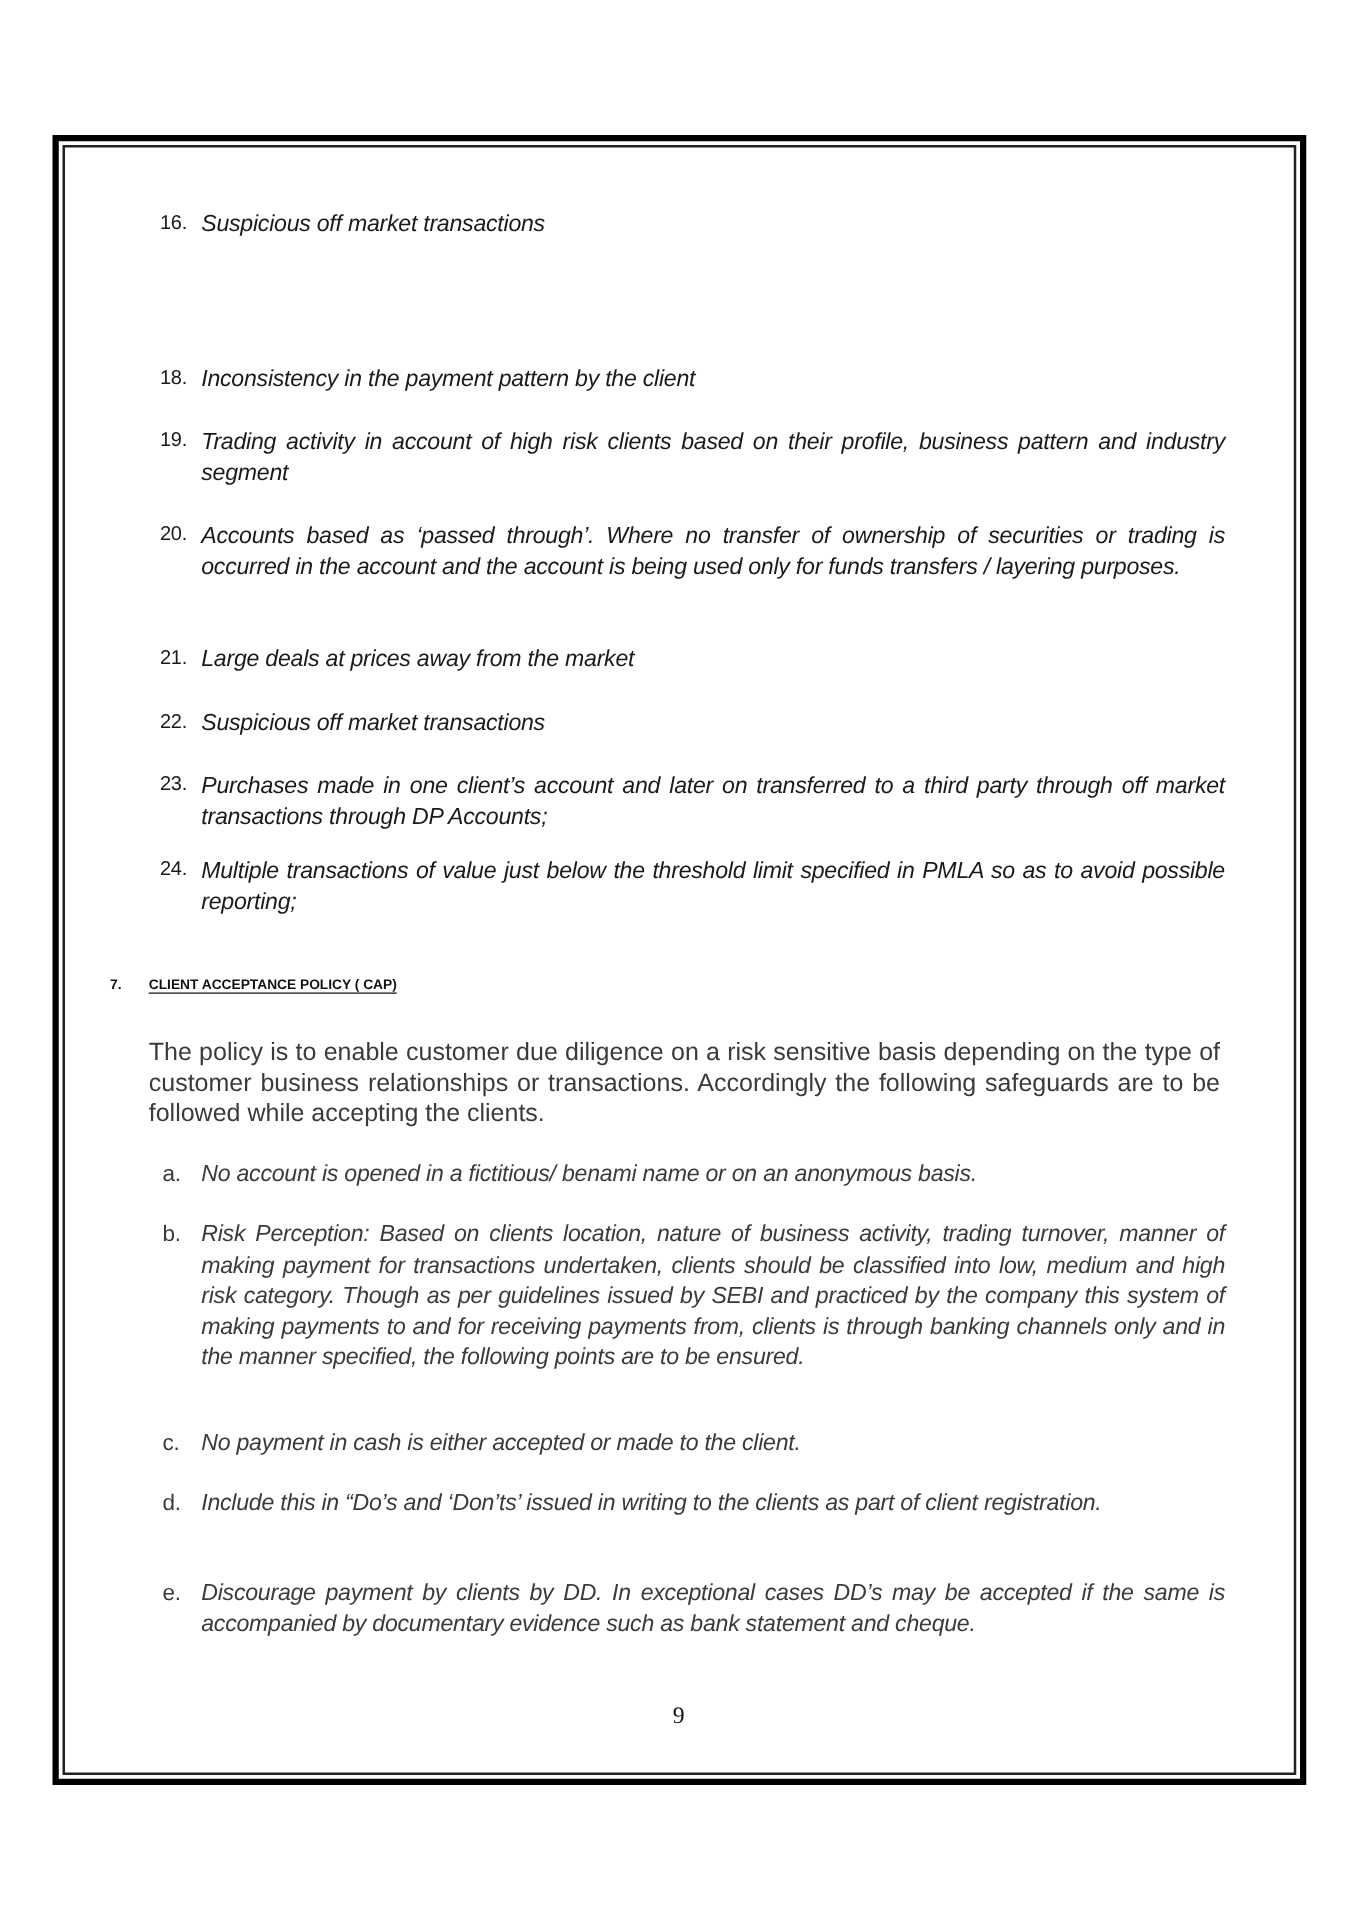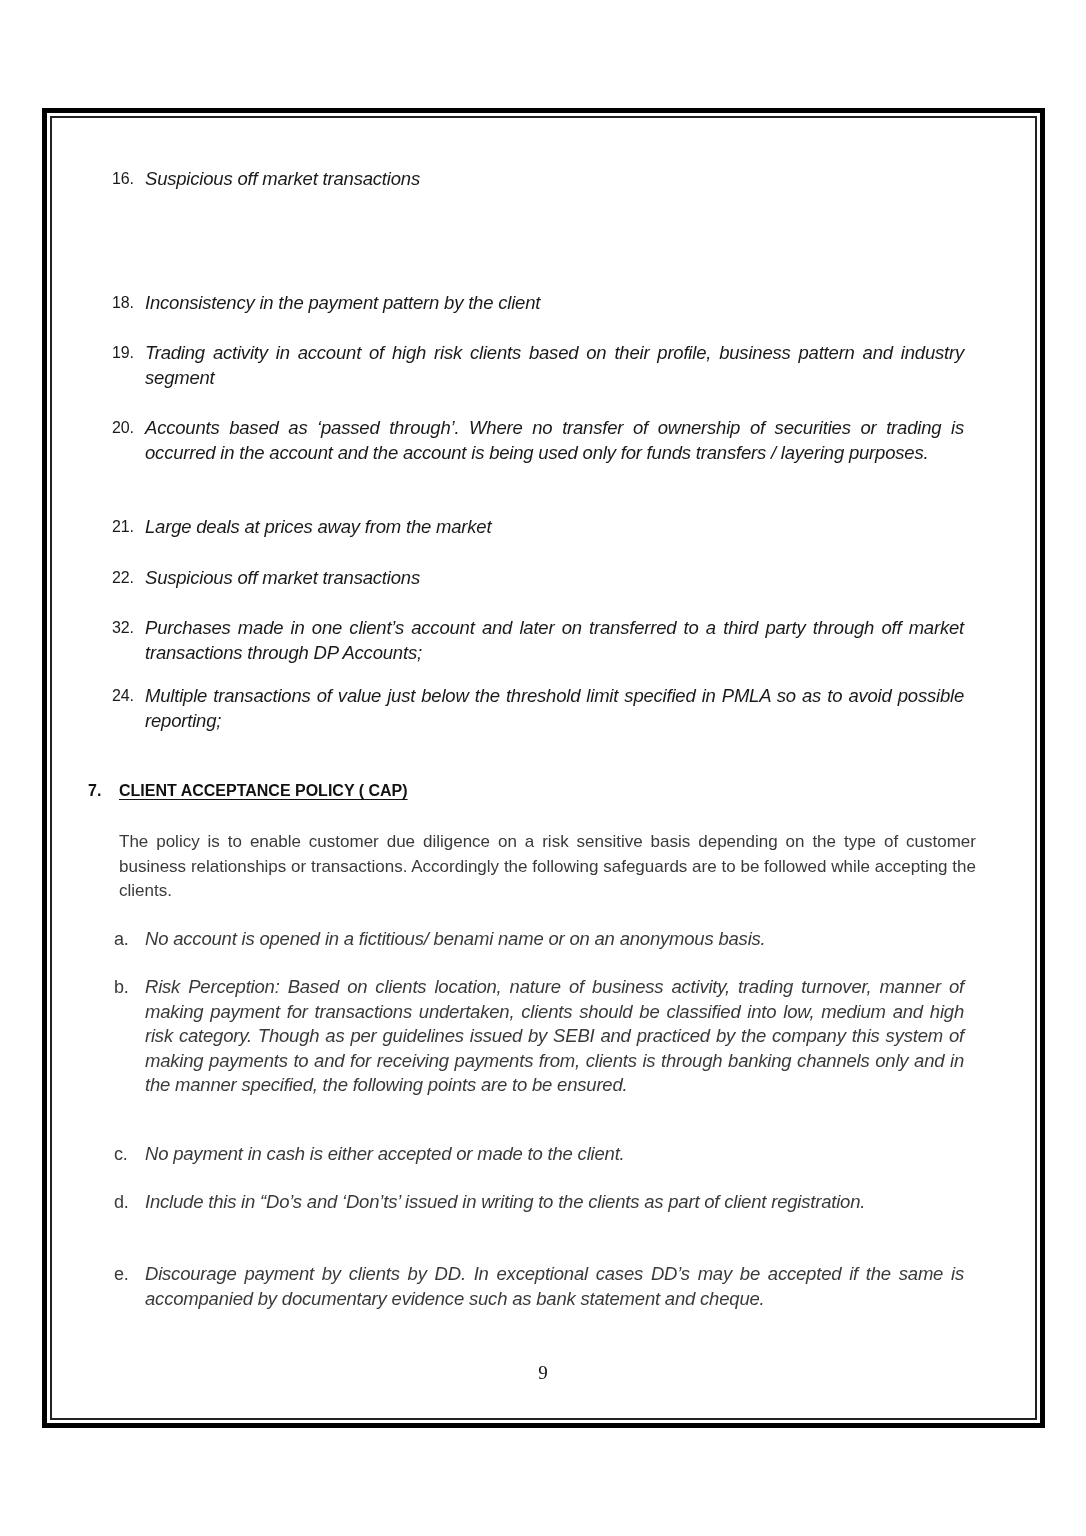--- a/index.html
+++ b/index.html
@@ -10,37 +10,37 @@
     }
     .frame-inner {
       position: absolute; left: 50px; top: 116px; width: 987px; height: 1304px;
       box-sizing: border-box; border: 2px solid #222;
     }
     .content {
       position: absolute; left: 0; top: 0; width: 1086px; height: 1536px;
       font-family: "Liberation Sans", sans-serif; color: #1a1a1a;
     }
     .item {
-      position: absolute; left: 112px; width: 852px; font-size: 18.5px; line-height: 24.5px;
+      position: absolute; left: 128px; width: 852px; font-size: 18.5px; line-height: 24.5px;
       letter-spacing: -0.2px;
     }
     .item .num { position: absolute; left: 0; top: 0; font-size: 16px; }
     .item .txt { display: block; margin-left: 33px; text-align: justify; }
     .item .txt.last { text-align-last: left; font-style: italic; }
     .policy { color: #3a3a3a; }
     .policy .txt { margin-left: 33px; }
     .policy .num { font-size: 18px; left: 2px; }
     .heading {
-      position: absolute; left: 88px; top: 782px; font-weight: bold; font-size: 16px;
+      position: absolute; left: 88px; top: 782px; font-weight: bold; font-size: 11px;
       color: #111;
     }
     .heading .hnum { display: inline-block; width: 31px; }
     .heading .htxt { text-decoration: underline; text-underline-offset: 3px; }
     .intro {
-      position: absolute; left: 119px; top: 830px; width: 857px; font-size: 17px;
+      position: absolute; left: 119px; top: 830px; width: 857px; font-size: 20px;
       line-height: 24.5px; color: #3a3a3a; text-align: justify;
     }
     .page-num {
       position: absolute; left: 0; width: 1086px; top: 1362px; text-align: center;
       font-family: "Liberation Serif", serif; font-size: 19px; color: #111;
     }
   </style>
 </head>
 <body>
 
@@ -67,21 +67,21 @@
   </div>
   <div class="item" style="top:515px">
     <span class="num">21.</span>
     <span class="txt last">Large deals at prices away from the market</span>
   </div>
   <div class="item" style="top:566px">
     <span class="num">22.</span>
     <span class="txt last">Suspicious off market transactions</span>
   </div>
   <div class="item" style="top:616px">
-    <span class="num">32.</span>
+    <span class="num">23.</span>
     <span class="txt last">Purchases made in one client’s account and later on transferred to a third party through off market transactions through DP Accounts;</span>
   </div>
   <div class="item" style="top:684px">
     <span class="num">24.</span>
     <span class="txt last">Multiple transactions of value just below the threshold limit specified in PMLA so as to avoid possible reporting;</span>
   </div>
 
   <div class="heading">
     <span class="hnum">7.</span><span class="htxt">CLIENT ACCEPTANCE POLICY ( CAP)</span>
   </div>

